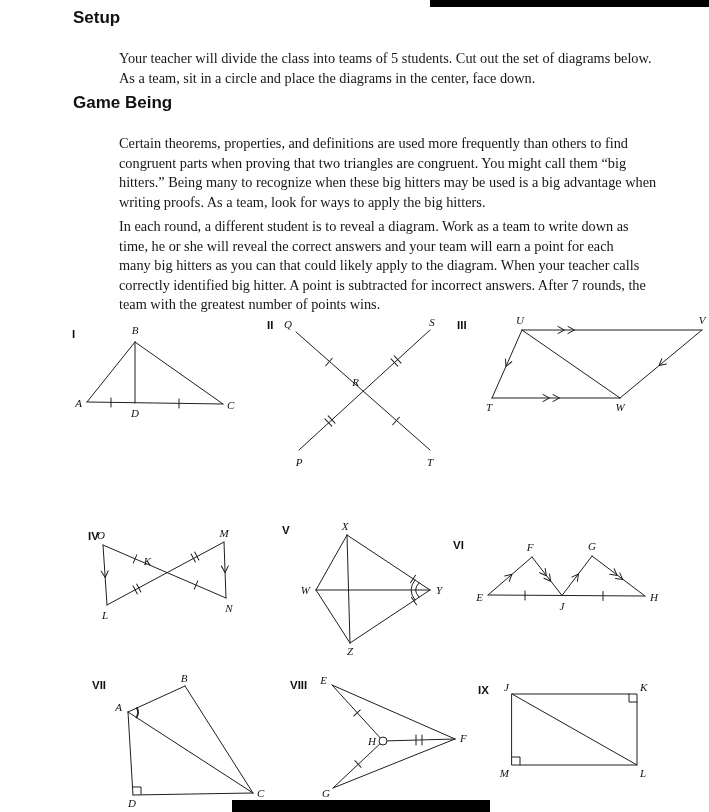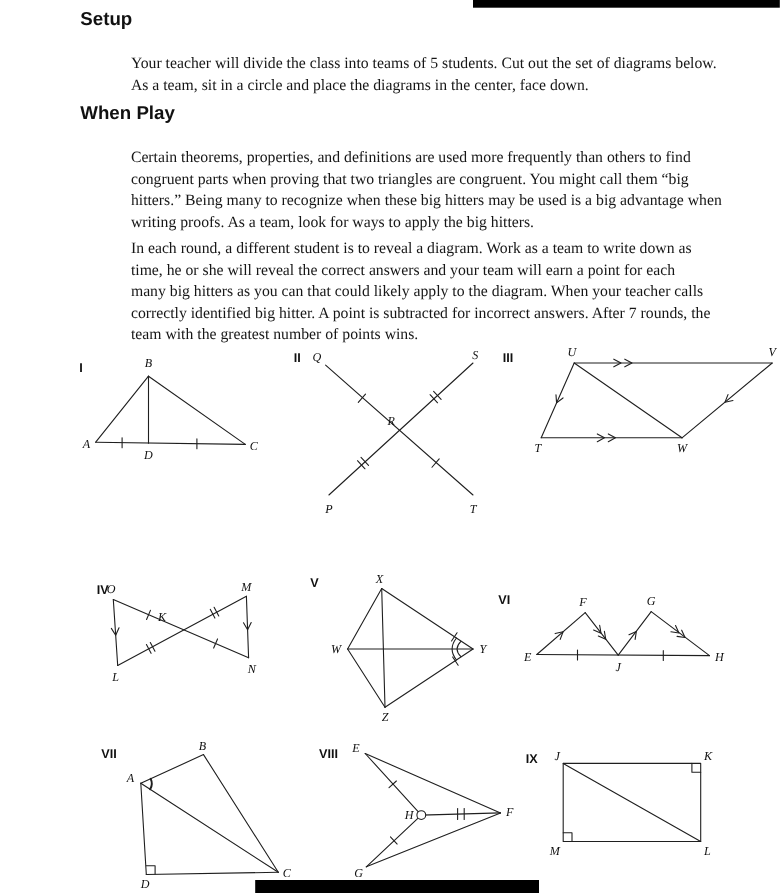--- a/index.html
+++ b/index.html
@@ -38,21 +38,21 @@
 
   <div class="bar bar-top"></div>
   <div class="bar bar-bottom"></div>
 
   <h1 class="hd hd-setup">Setup</h1>
   <p class="para para-setup">
     <span class="tline">Your teacher will divide the class into teams of 5 students. Cut out the set of diagrams below.</span>
     <span class="tline">As a team, sit in a circle and place the diagrams in the center, face down.</span>
   </p>
 
-  <h1 class="hd hd-gameplay">When Play</h1>
+  <h1 class="hd hd-gameplay">Game Being</h1>
   <p class="para para-gp1">
     <span class="tline">Certain theorems, properties, and definitions are used more frequently than others to find</span>
     <span class="tline">congruent parts when proving that two triangles are congruent. You might call them “big</span>
     <span class="tline">hitters.” Being many to recognize when these big hitters may be used is a big advantage when</span>
     <span class="tline">writing proofs. As a team, look for ways to apply the big hitters.</span>
   </p>
   <p class="para para-gp2">
     <span class="tline">In each round, a different student is to reveal a diagram. Work as a team to write down as</span>
     <span class="tline">time, he or she will reveal the correct answers and your team will earn a point for each</span>
     <span class="tline">many big hitters as you can that could likely apply to the diagram. When your teacher calls</span>

